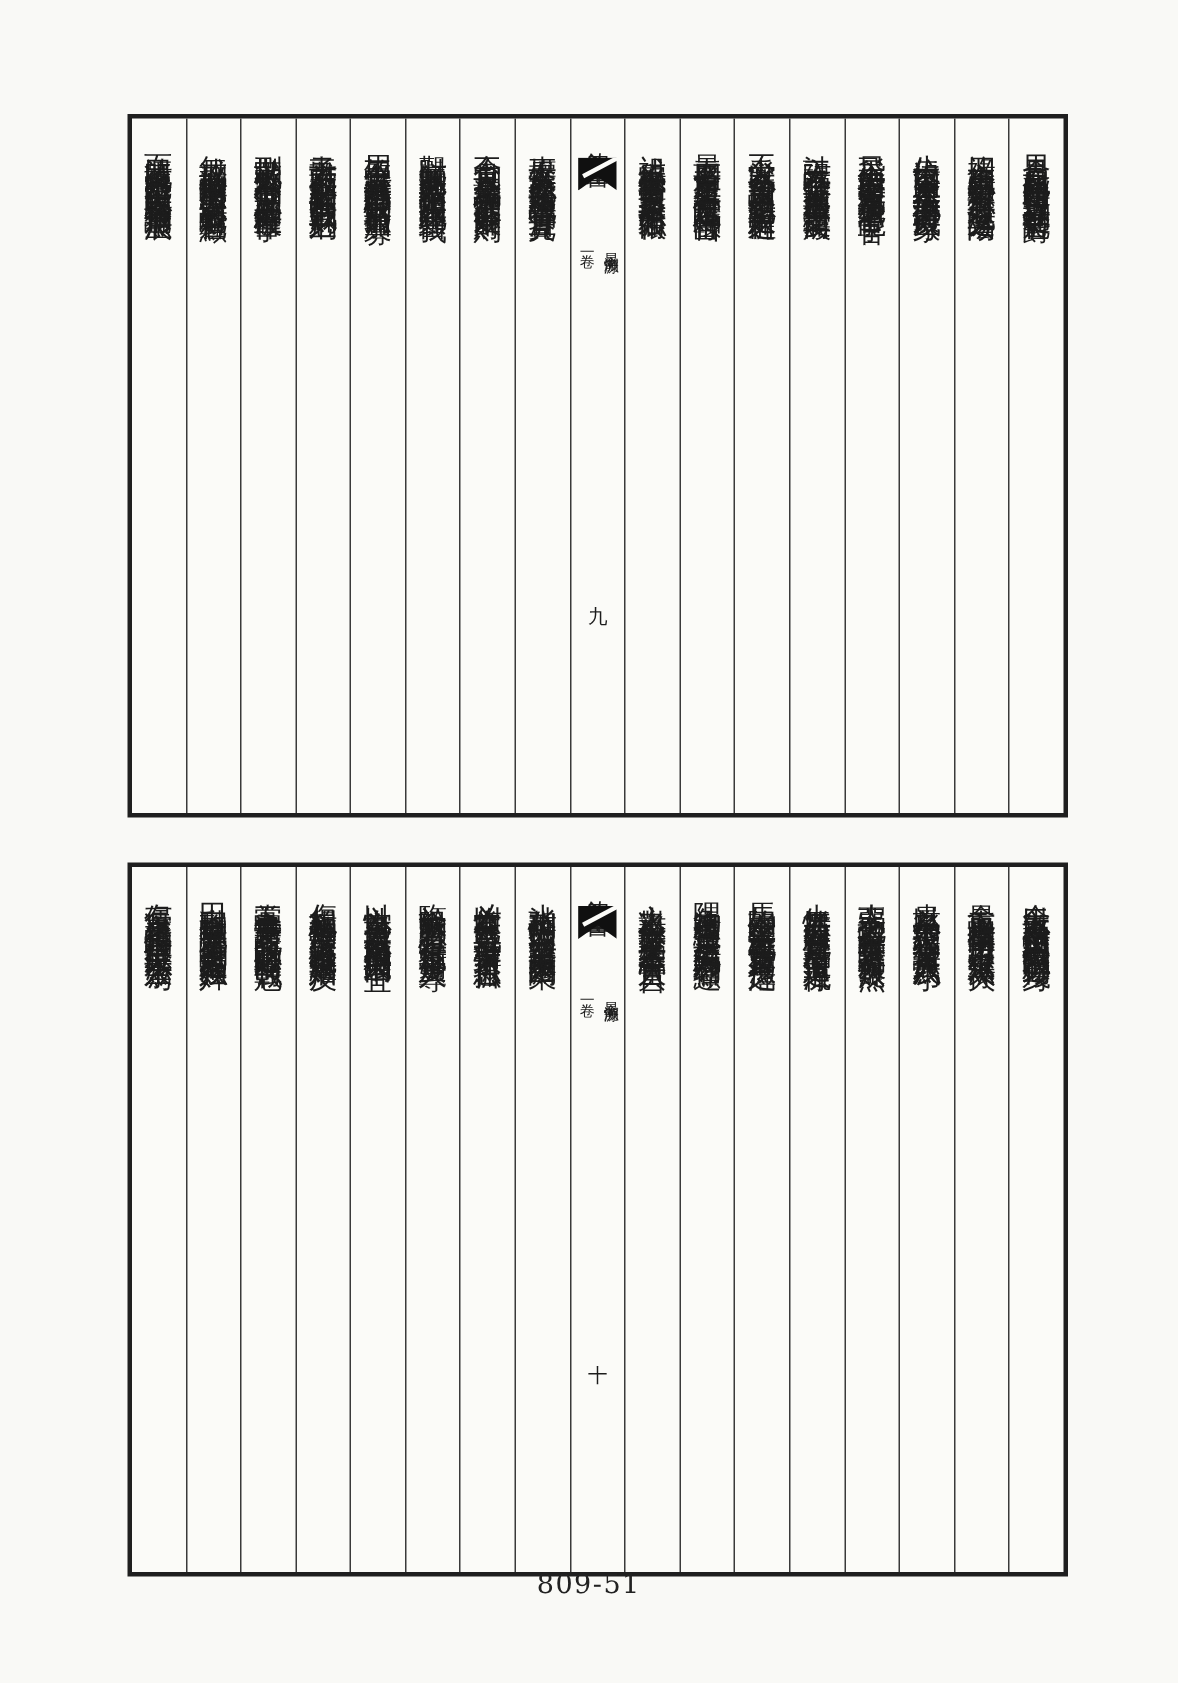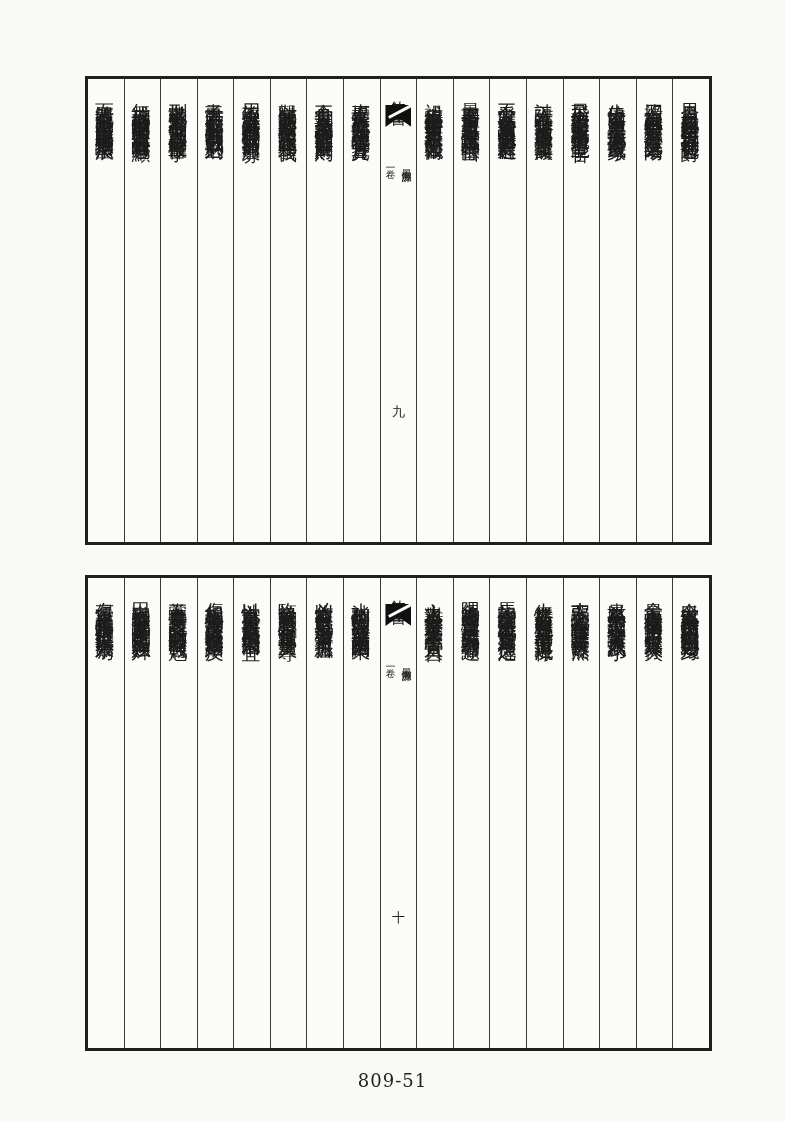--- a/index.html
+++ b/index.html
@@ -64,21 +64,21 @@
   .mini{
     writing-mode:vertical-rl;text-orientation:upright;
     font-size:10px;letter-spacing:1px;line-height:13px;
     white-space:nowrap;
   }
   .center-folio{
     margin-top:auto;margin-bottom:112px;
     font-size:13px;
   }
   .page-number{
-    position:absolute;top:1070px;left:0;width:100%;
+    position:absolute;top:1046px;left:0;width:100%;
     text-align:center;font-size:18px;letter-spacing:1px;color:#222;
   }
 </style>
 </head>
 <body>
 
 <div class="block block-top">
   <div class="cols">
     <div class="col">男命見之反尅年月日時四生值殺立見刑徒官魁爵</div>
     <div class="col">祿四主高強自然榮顯金月互垣必有立成之分陰陽</div>

